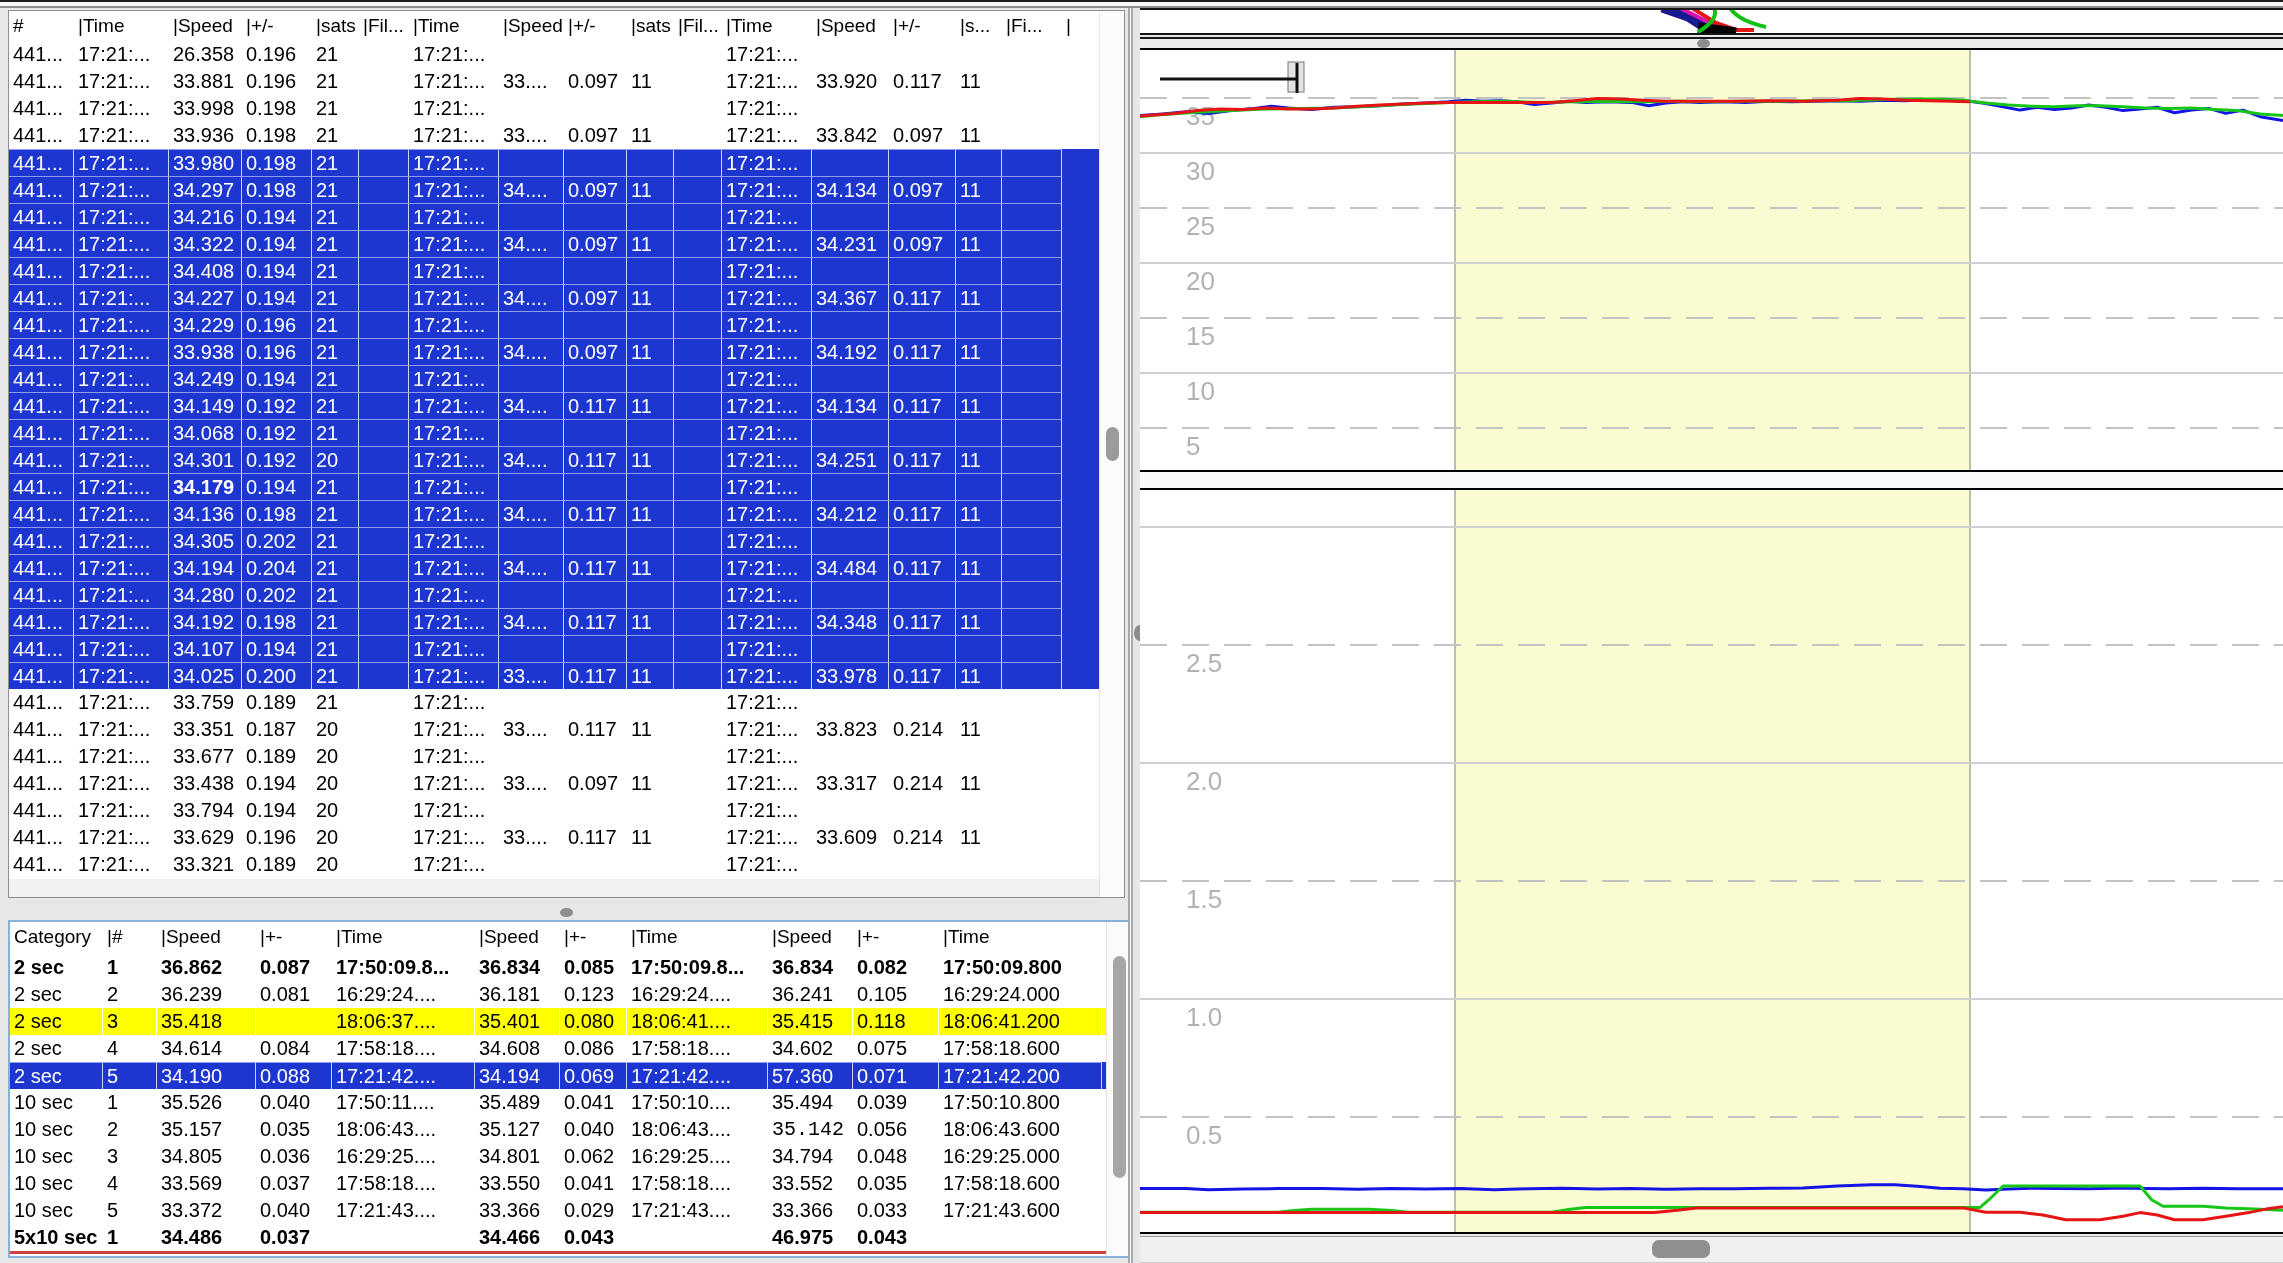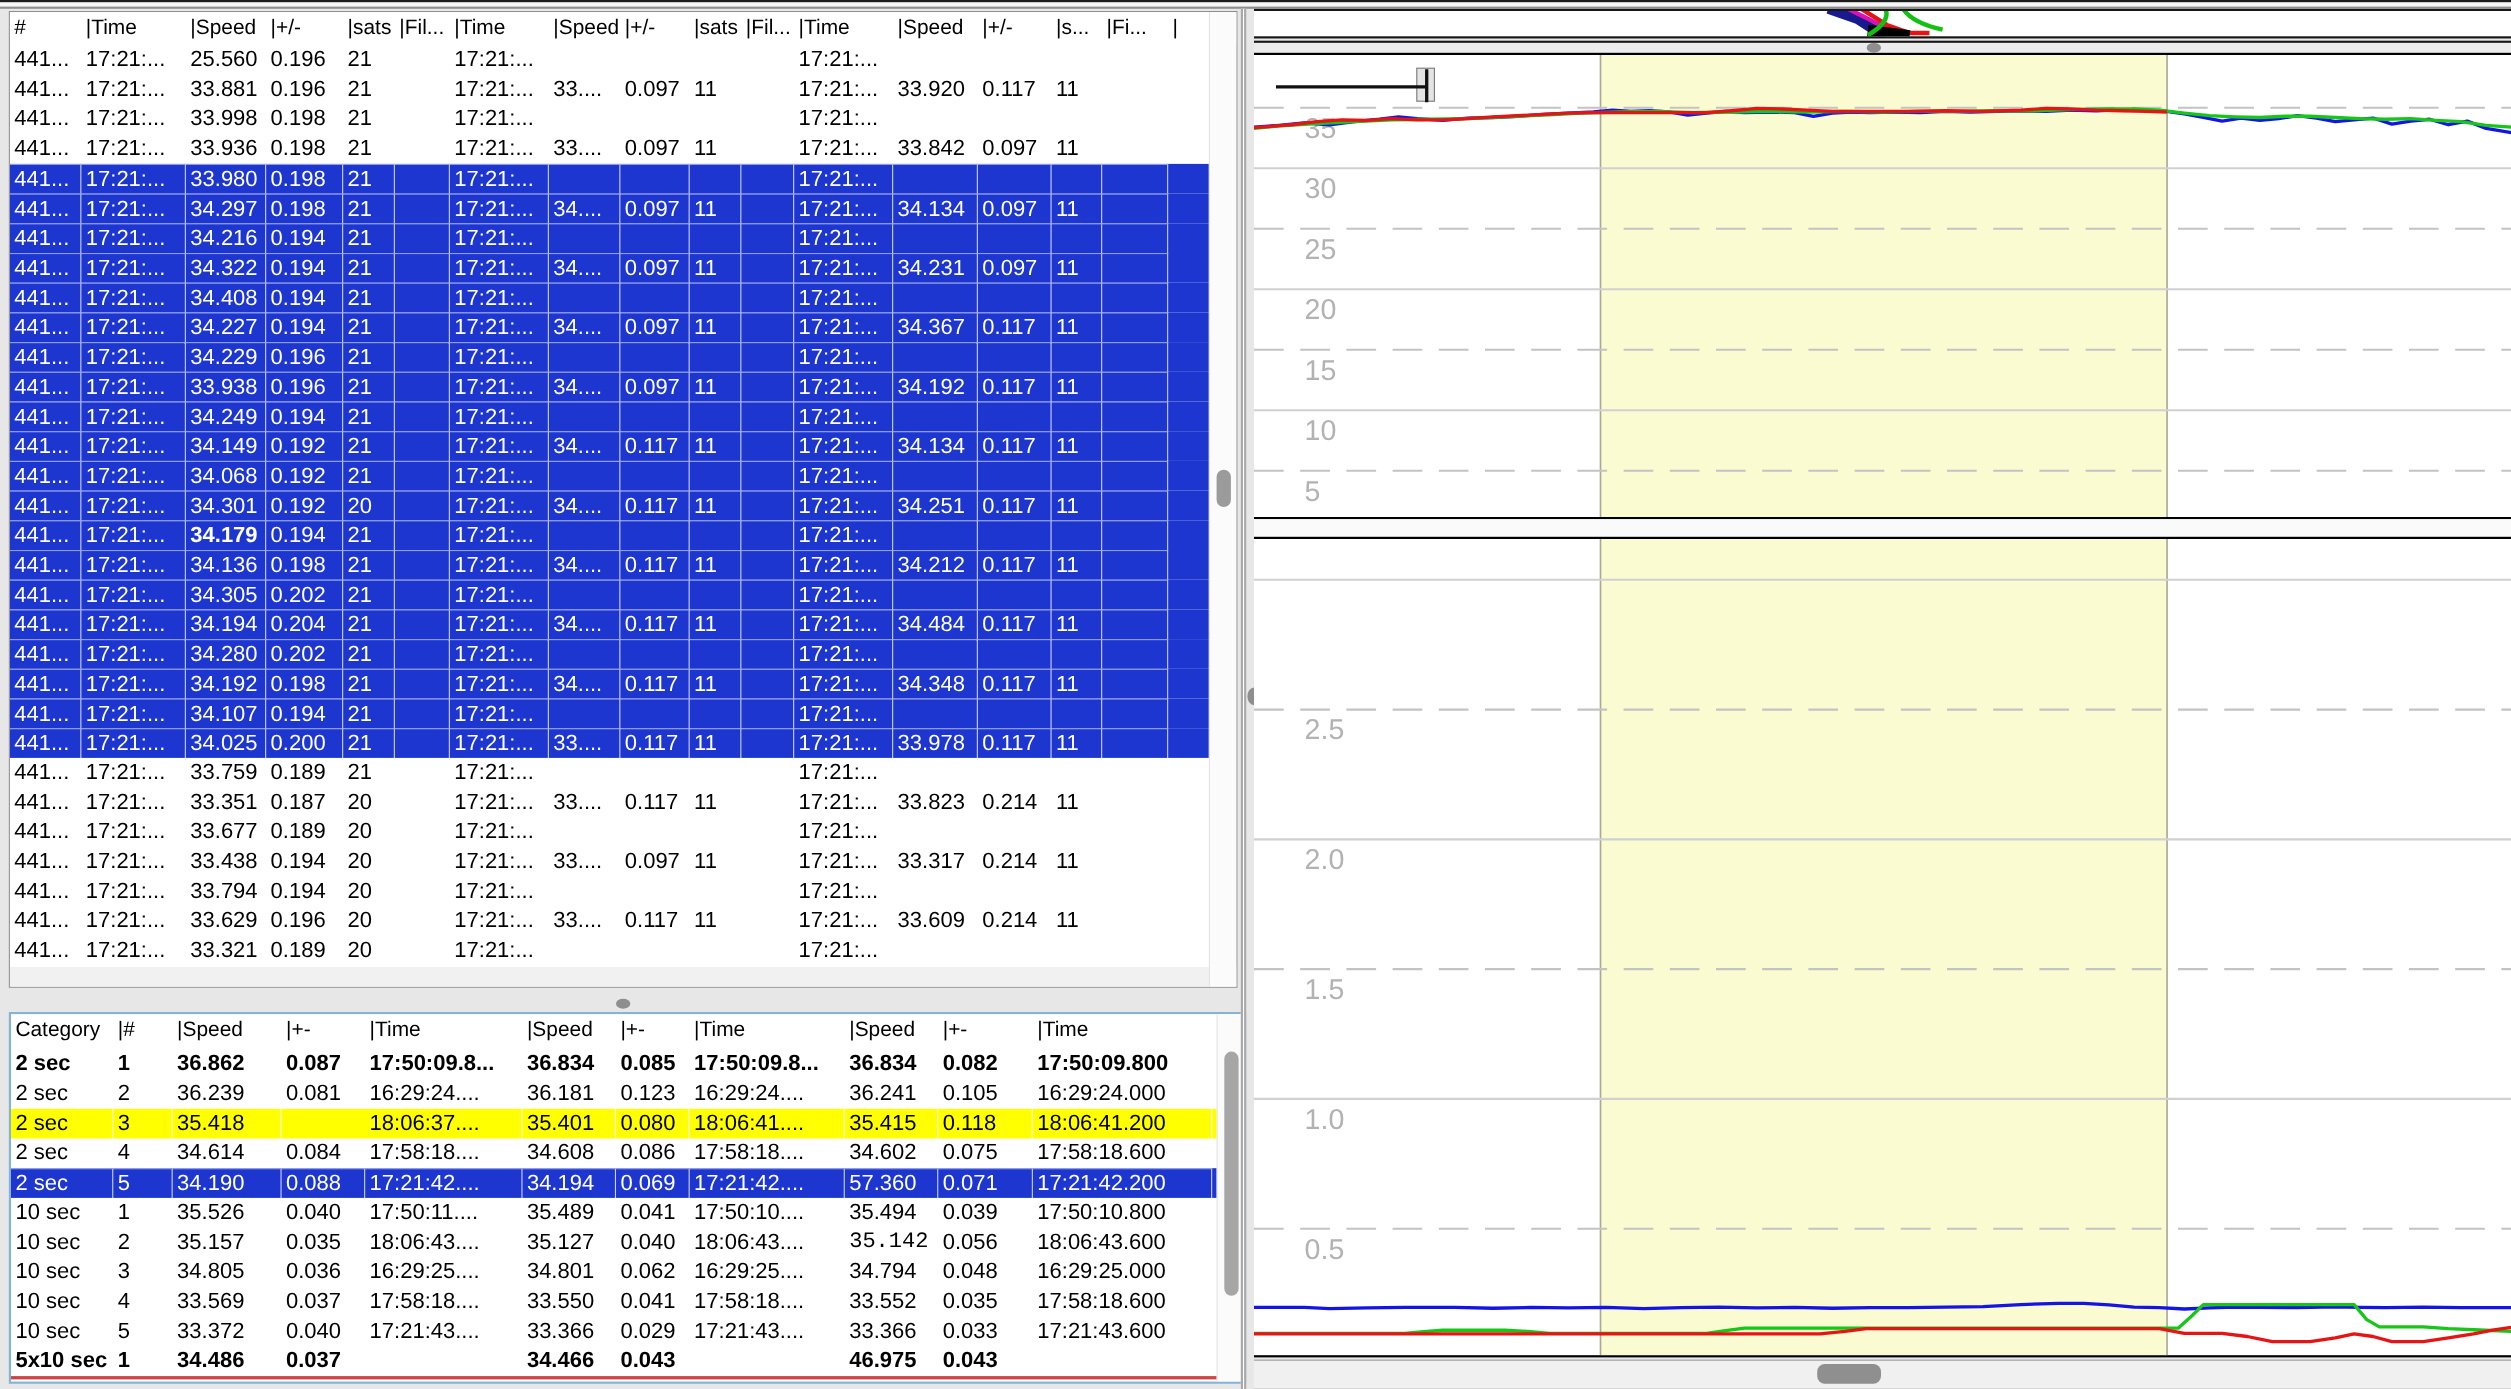--- a/index.html
+++ b/index.html
@@ -80,21 +80,21 @@
         <span class="c" style="width: 77px;">|Speed</span>
         <span class="c" style="width: 67px;">|+/-</span>
         <span class="c" style="width: 46px;">|s...</span>
         <span class="c" style="width: 60px;">|Fi...</span>
         <span class="c" style="width: 20px;">|</span>
       </div>
     <div class="rows">
         <div class="trow">
           <span class="c" style="width: 65px;">441...</span>
           <span class="c" style="width: 95px;">17:21:...</span>
-          <span class="c" style="width: 73px;">25.560</span>
+          <span class="c" style="width: 73px;">26.358</span>
           <span class="c" style="width: 70px;">0.196</span>
           <span class="c" style="width: 47px;">21</span>
           <span class="c" style="width: 50px;"></span>
           <span class="c" style="width: 90px;">17:21:...</span>
           <span class="c" style="width: 65px;"></span>
           <span class="c" style="width: 63px;"></span>
           <span class="c" style="width: 47px;"></span>
           <span class="c" style="width: 48px;"></span>
           <span class="c" style="width: 90px;">17:21:...</span>
           <span class="c" style="width: 77px;"></span>

